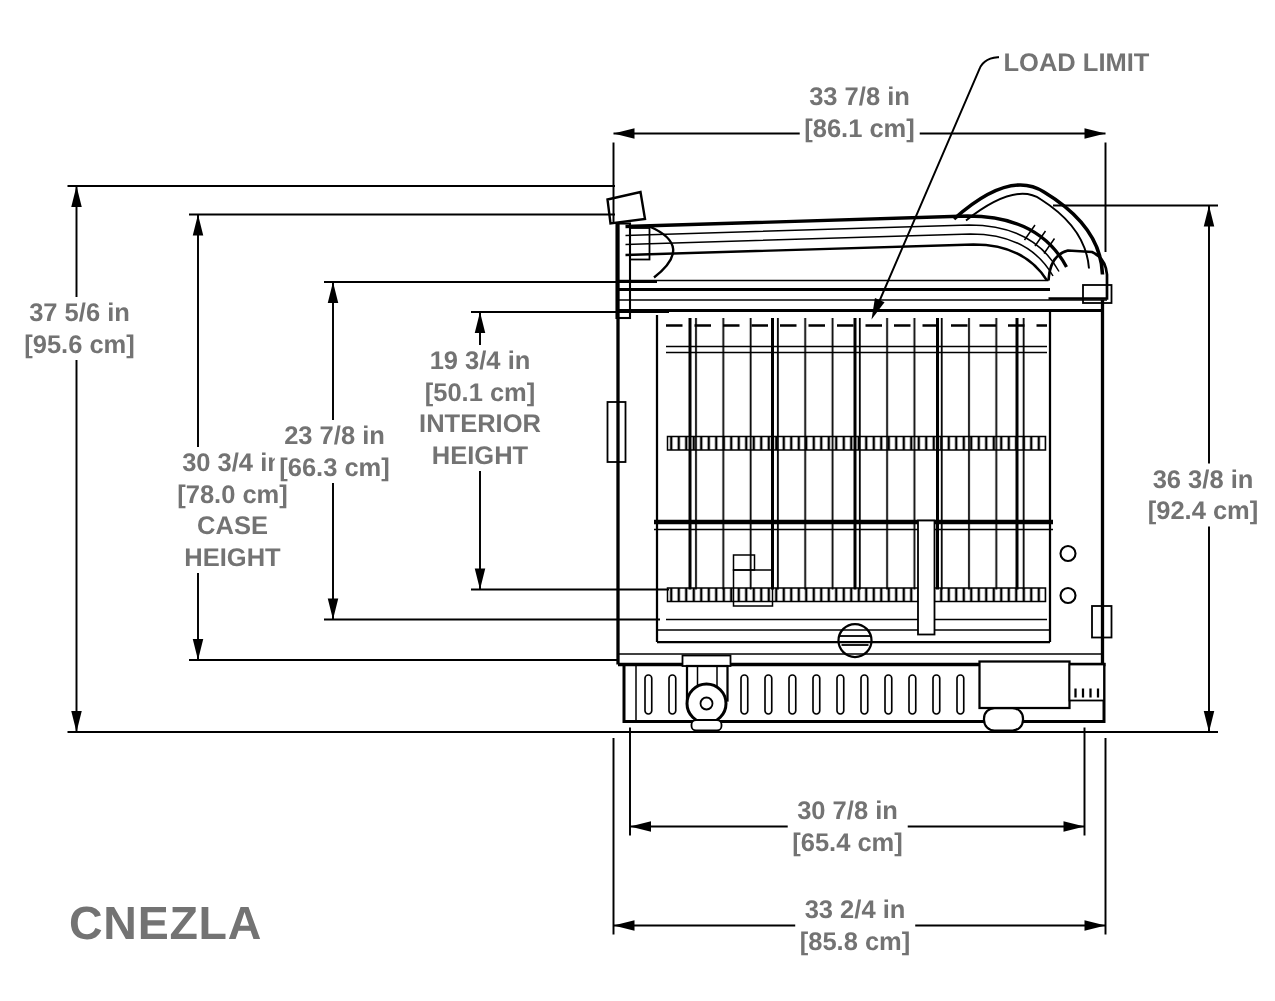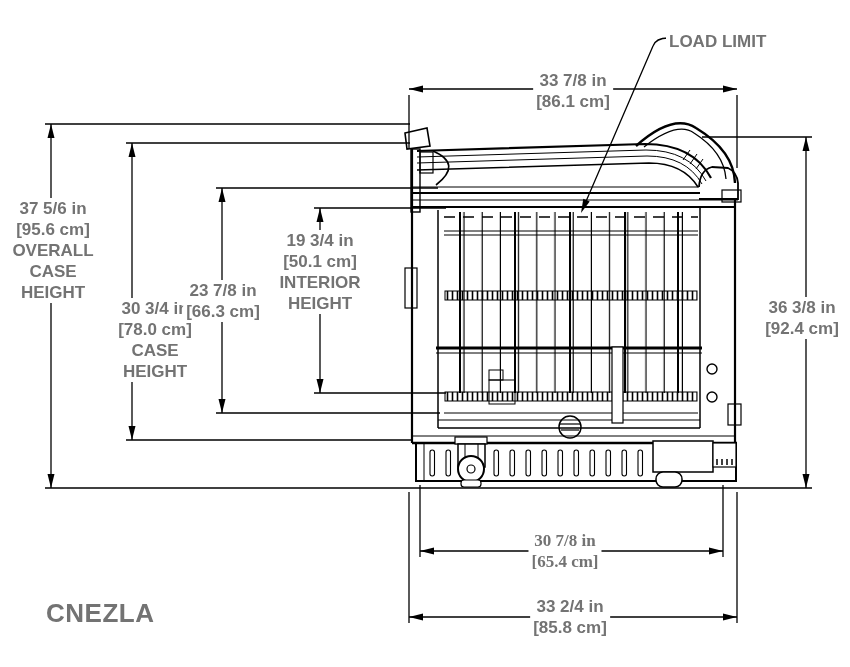--- a/index.html
+++ b/index.html
@@ -8,21 +8,21 @@
     font-family:"Liberation Sans",sans-serif;color:#737373;
   }
   #drawing{position:absolute;left:0;top:0;}
   .lbl{
     position:absolute;font-weight:bold;font-size:17px;line-height:21px;
     text-align:center;background:#fff;padding:0 3px;white-space:nowrap;z-index:2;
   }
   .center{transform:translateX(-50%);}
   .cap{white-space:normal;margin:0 auto;}
   .model{
-    position:absolute;font-weight:bold;font-size:26px;letter-spacing:.5px;z-index:2;
+    position:absolute;font-weight:bold;font-size:31px;letter-spacing:.5px;z-index:2;
   }
 </style>
 </head>
 <body>
 
 <div id="canvas">
 
   <svg id="drawing" width="850" height="667" viewBox="0 0 850 667">
     <defs>
       <pattern id="wires" width="18.2" height="10" patternUnits="userSpaceOnUse">
@@ -195,54 +195,53 @@
       <polygon points="420,551 434,547.5 434,554.5"></polygon>
       <polygon points="723,551 709,547.5 709,554.5"></polygon>
       <polygon points="409,617 423,613.5 423,620.5"></polygon>
       <polygon points="737,617 723,613.5 723,620.5"></polygon>
       <polygon points="581,213 589.7,201.5 583.3,198.7"></polygon>
     </g>
   </svg>
 
   <div class="lbl" style="left:666px;top:31px;">LOAD LIMIT</div>
 
-  <div class="lbl center" style="left:573px;top:70px;">
+  <div class="lbl center" style="left:573px;top:54px;">
     <div>33 7/8 in</div>
     <div>[86.1 cm]</div>
   </div>
 
   <div class="lbl center" style="left:53px;top:198px;">
     <div>37 5/6 in</div>
     <div>[95.6 cm]</div>
-    <div class="cap" style="width:100px;">OVERALL CASE HEIGHT</div>
   </div>
 
   <div class="lbl center" style="left:155px;top:298px;">
     <div>30 3/4 in</div>
     <div>[78.0 cm]</div>
     <div class="cap" style="width:80px;">CASE HEIGHT</div>
   </div>
 
   <div class="lbl center" style="left:223px;top:280px;">
     <div>23 7/8 in</div>
     <div>[66.3 cm]</div>
   </div>
 
   <div class="lbl center" style="left:320px;top:230px;">
     <div>19 3/4 in</div>
     <div>[50.1 cm]</div>
     <div class="cap" style="width:110px;">INTERIOR HEIGHT</div>
   </div>
 
-  <div class="lbl center" style="left:802px;top:297px;">
+  <div class="lbl center" style="left:802px;top:309px;">
     <div>36 3/8 in</div>
     <div>[92.4 cm]</div>
   </div>
 
-  <div class="lbl center" style="left:565px;top:530px;font-family:Liberation Serif, serif;">
+  <div class="lbl center" style="left:565px;top:530px;">
     <div>30 7/8 in</div>
     <div>[65.4 cm]</div>
   </div>
 
   <div class="lbl center" style="left:570px;top:596px;">
     <div>33 2/4 in</div>
     <div>[85.8 cm]</div>
   </div>
 
   <div class="model" style="left:46px;top:598px;">CNEZLA</div>

